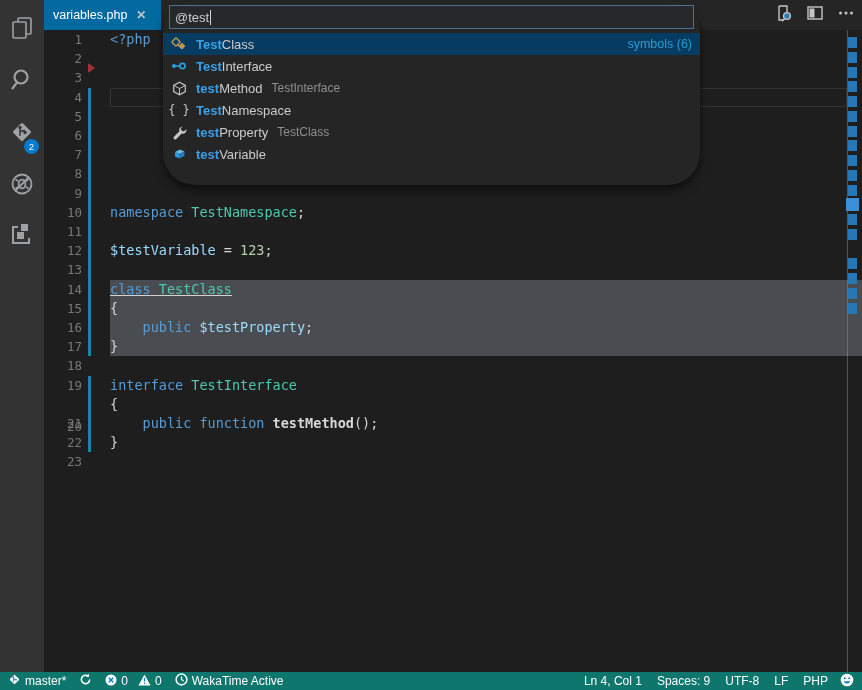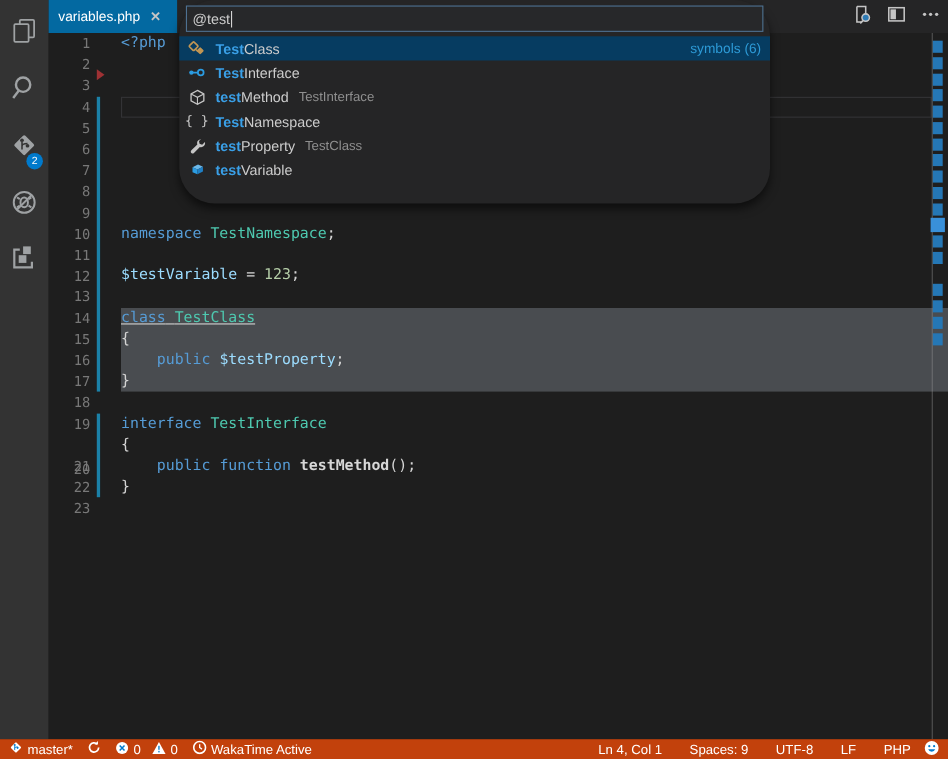--- a/index.html
+++ b/index.html
@@ -56,25 +56,25 @@
   .qo-row { height:22px; display:flex; align-items:center; padding:0 8px; cursor:pointer; font-size:13px; }
   .qo-row.selected { background:#063c61; }
   .qo-icon { width:16px; height:16px; margin-right:9px; flex:0 0 16px; display:flex; align-items:center; justify-content:center; }
   .qo-match { color:#3aa0e8; font-weight:bold; }
   .qo-rest { color:#cccccc; }
   .qo-detail { color:#8f8f8f; font-size:12px; margin-left:9px; }
   .qo-badge { margin-left:auto; color:#2d9ad6; font-size:12.5px; }
   .ns-glyph { color:#c5c5c5; font-size:12px; font-family:"DejaVu Sans Mono",monospace; }
 
   
-  .status-bar { position:absolute; left:0; bottom:0; width:862px; height:18px; background:#c2410c;
+  .status-bar { position:absolute; left:0; bottom:0; width:862px; height:18px; background:#0f766e;
                 color:#ffffff; font-size:12px; display:flex; align-items:center; padding:0 8px; z-index:6; }
   .sb-item { display:flex; align-items:center; gap:4px; margin-right:13px; cursor:pointer; height:18px; }
   .sb-right { margin-left:auto; display:flex; align-items:center; }
-  .sb-right .sb-item { margin-right:0; margin-left:25px; }
+  .sb-right .sb-item { margin-right:0; margin-left:15px; }
 </style>
 </head>
 <body>
 
 <div class="app">
 
   <div class="activity-bar">
     <div class="ab-item" style="top:8px">
       <span>
         <svg width="28" height="28" viewBox="0 0 28 28">

